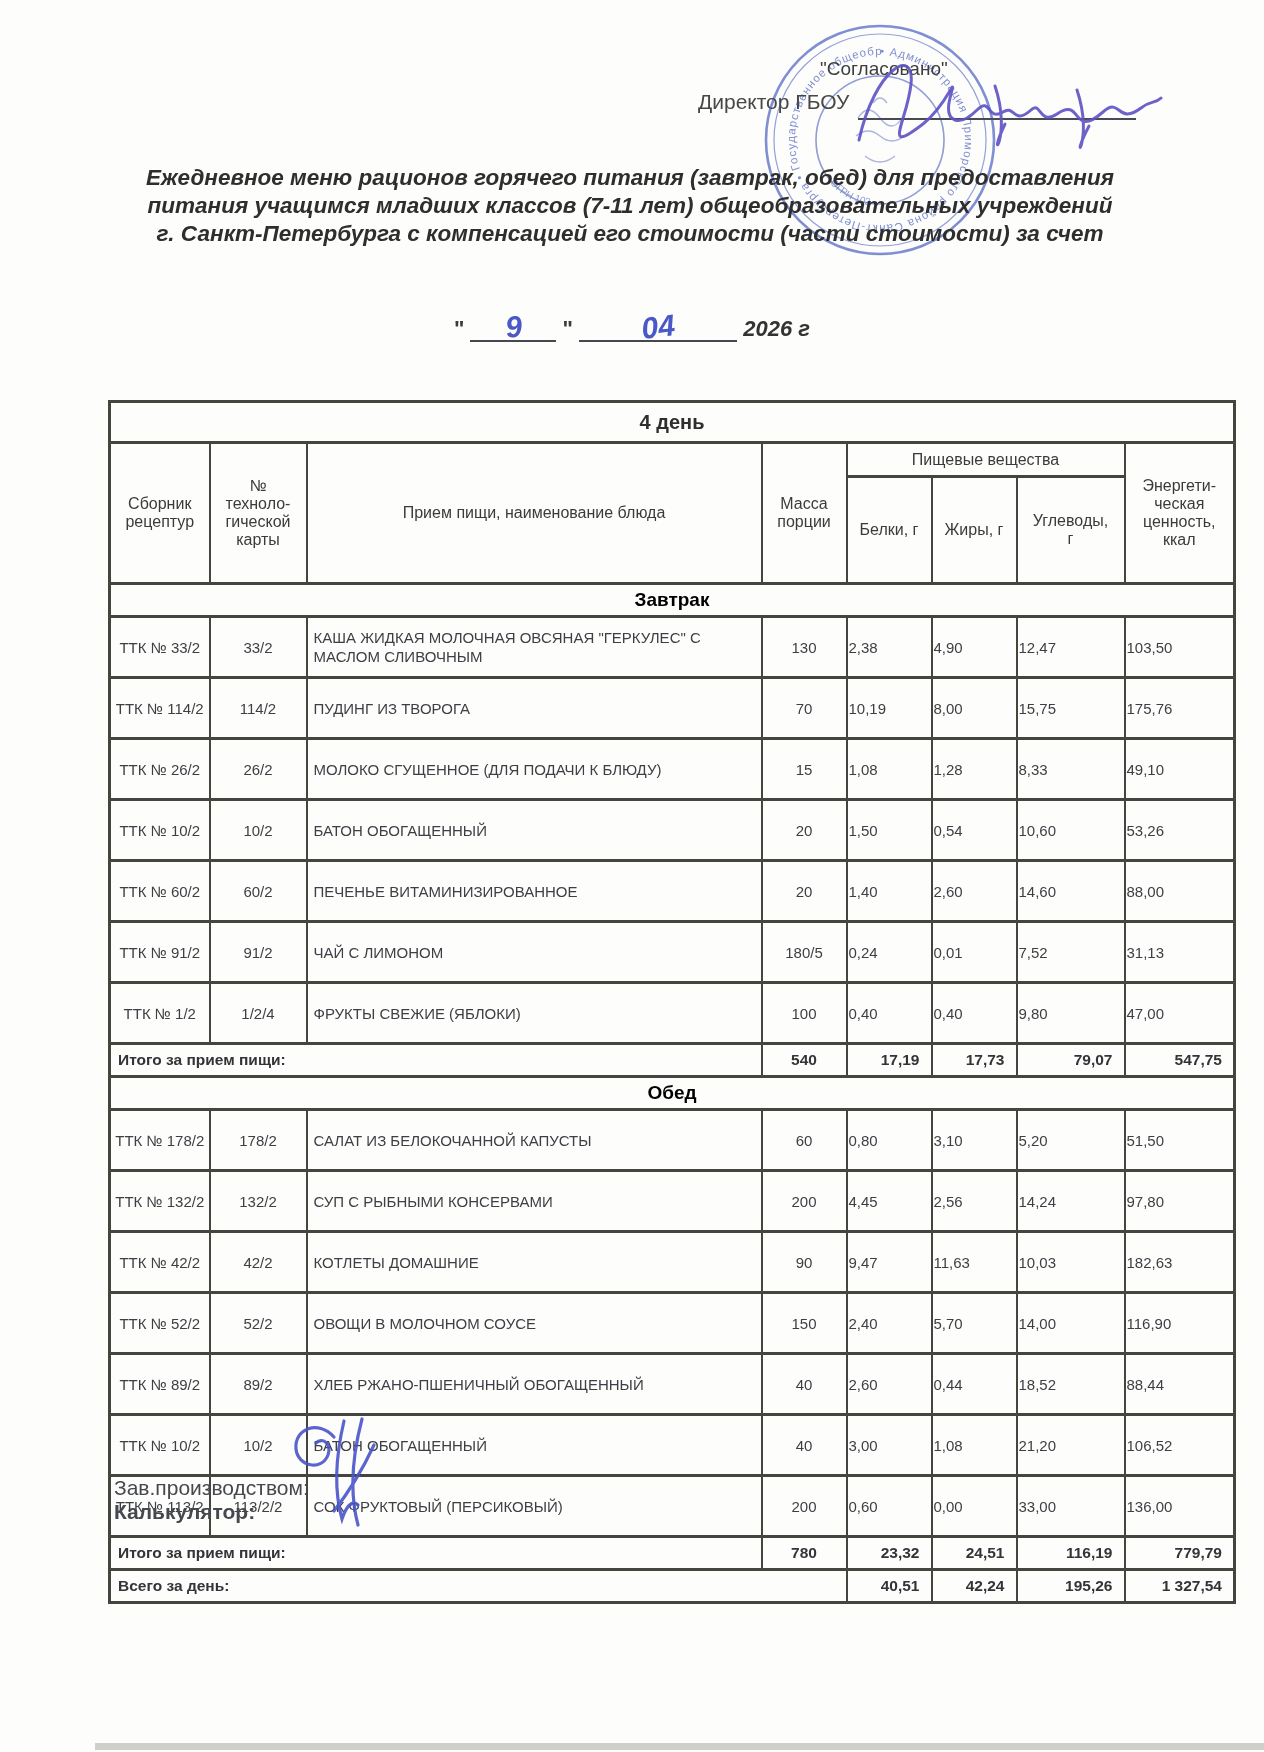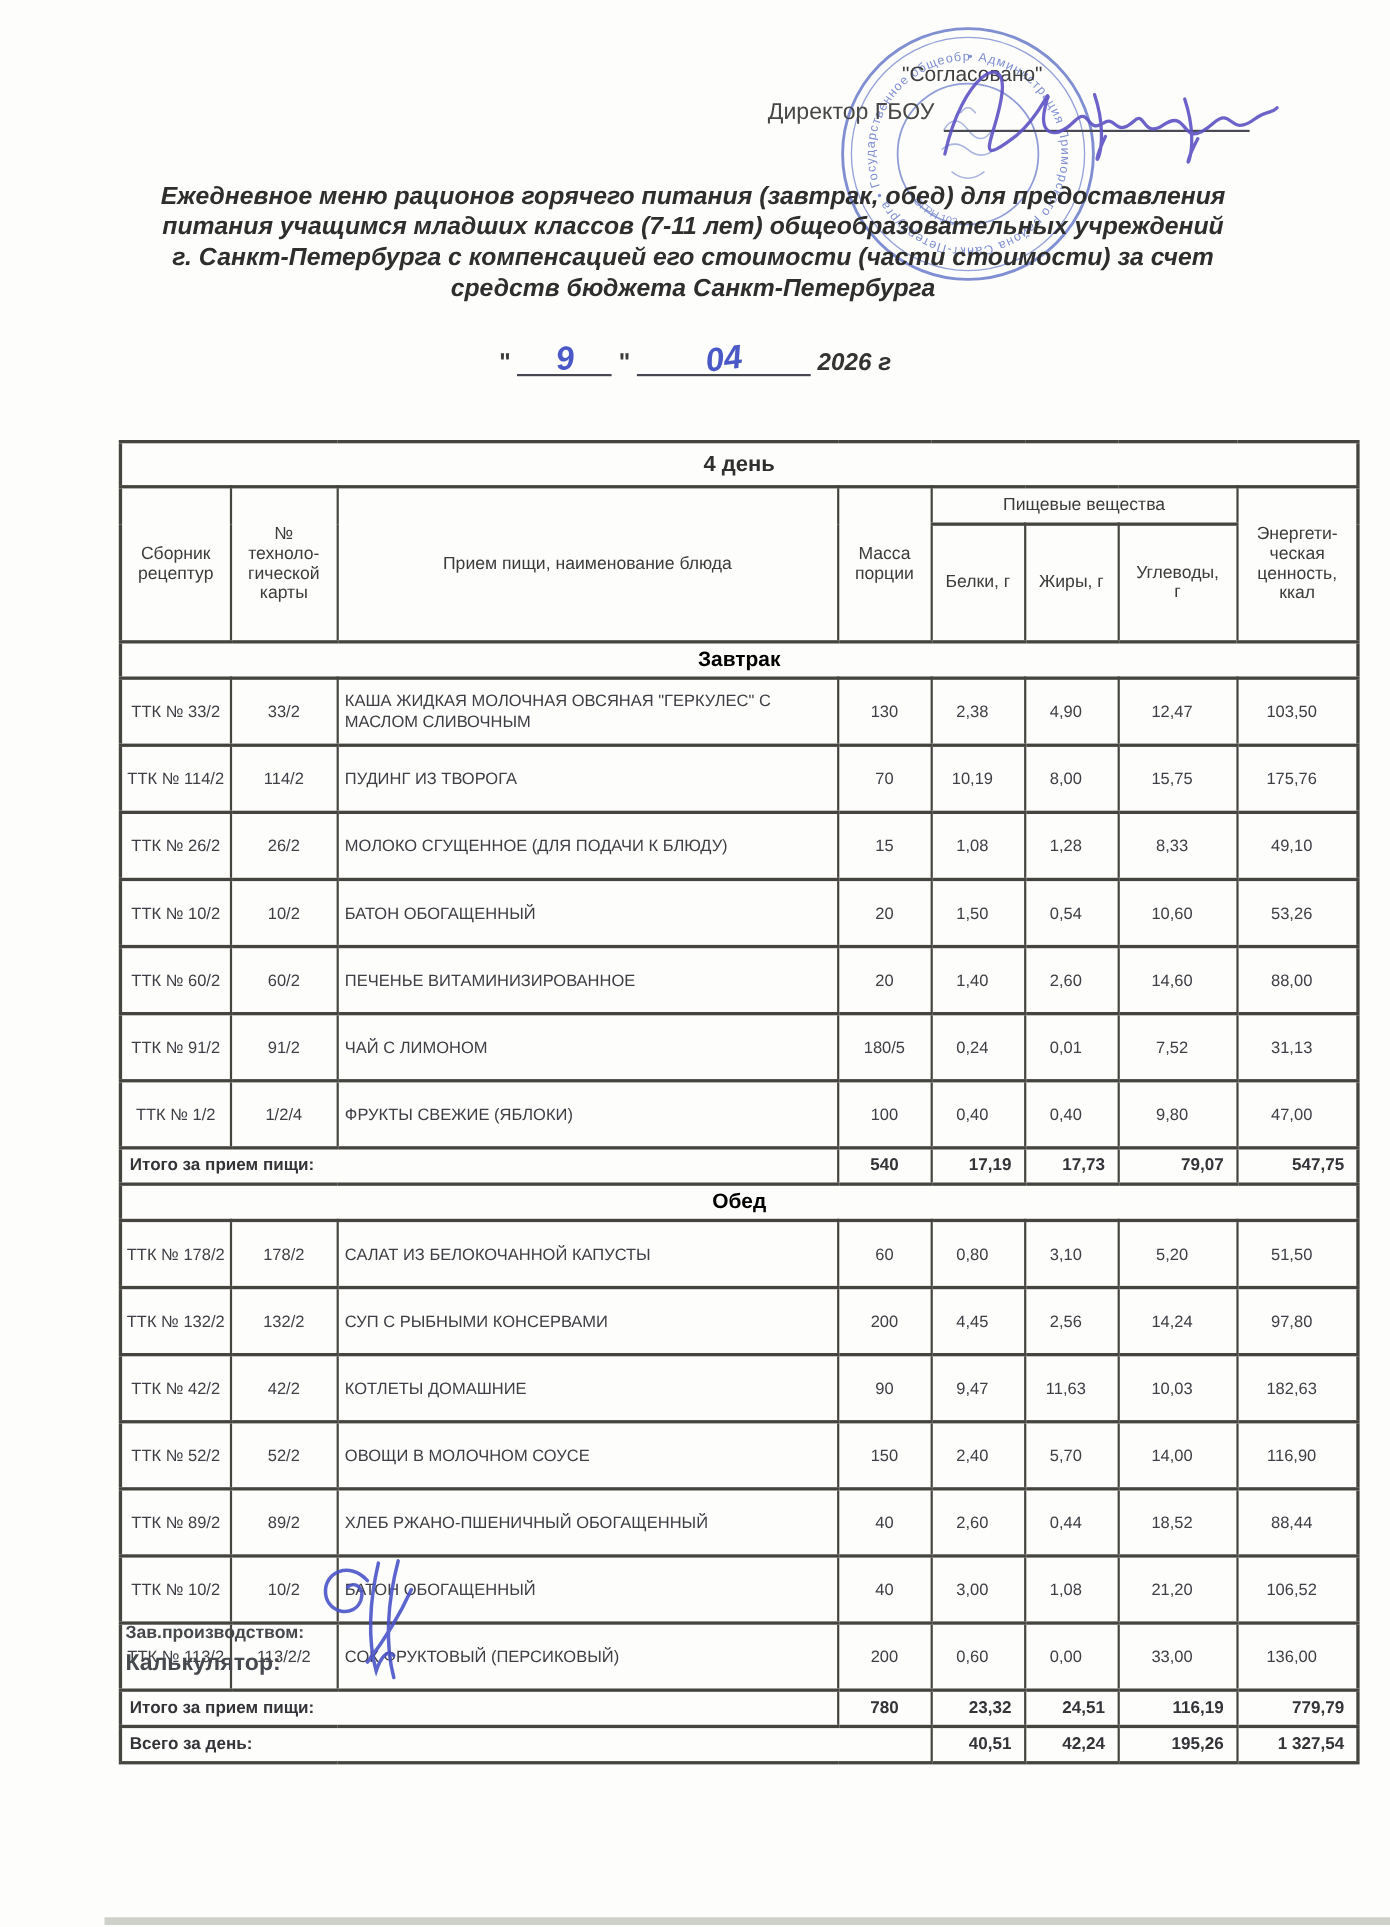--- a/index.html
+++ b/index.html
@@ -39,27 +39,27 @@
   td,th{border-top-width:3px;border-bottom-width:3px;font-weight:normal;vertical-align:middle;}
   .row-day td{height:36px;font-size:20px;font-weight:bold;text-align:center;color:#2f2f2f;}
   th{font-size:16px;color:#3b3b3b;text-align:center;white-space:pre-line;padding:4px 2px;}
   .h-group{height:34px;}
   .h-sub th{height:96px;}
   .section-row td{height:28px;text-align:center;font-weight:bold;font-size:19px;color:#000000;}
   .data-row td{height:52px;font-size:15px;color:#3e3e44;}
   .c-recipe,.c-card{text-align:center;}
   .c-dish{text-align:left;padding:3px 6px;line-height:19px;}
   .c-mass{text-align:center;border-radius:10px;}
-  .c-num{text-align:center;padding-right:11px;}
+  .c-num{text-align:left;padding-right:11px;}
   .total-row td{height:28px;font-weight:bold;font-size:15.5px;color:#333338;}
   .t-label{text-align:left;padding-left:7px;font-size:16px;}
   .t-mass{text-align:center;}
   .t-num{text-align:right;padding-right:11px;}
   
-  .prod-label{position:absolute;left:114px;top:1476px;font-size:16px;font-weight:700;color:#45484c;z-index:2;}
+  .prod-label{position:absolute;left:114px;top:1476px;font-size:21px;font-weight:400;color:#45484c;z-index:2;}
   .calc-label{position:absolute;left:114px;top:1500px;font-size:21px;font-weight:600;color:#45484c;z-index:2;}
   .sig-prod{position:absolute;left:282px;top:1415px;z-index:3;}
   .scan-edge{position:absolute;left:95px;bottom:2px;width:1169px;height:7px;background:#c5c9c0;opacity:.85;}
 </style>
 </head>
 <body>
 
 <div class="page">
 
   <svg class="stamp" width="340" height="300" viewBox="0 0 340 300">
@@ -95,21 +95,20 @@
       <path d="M14 112 C 30 40, 70 18, 66 56 C 62 94, 36 128, 78 96 C 104 75, 112 42, 105 70 C 99 94, 114 100, 132 82 C 146 68, 142 94, 158 84 C 170 76, 168 98, 186 82 C 196 72, 194 98, 212 86 C 238 68, 226 112, 258 84 C 276 68, 272 98, 296 80 C 306 72, 310 76, 316 70"></path>
       <path d="M150 58 C 168 112, 140 138, 160 96"></path>
       <path d="M232 62 C 250 116, 222 140, 244 98"></path>
     </g>
   </svg>
 
   <div class="title">
     <div>Ежедневное меню рационов горячего питания (завтрак, обед) для предоставления</div>
     <div>питания учащимся младших классов  (7-11 лет) общеобразовательных учреждений</div>
     <div>г. Санкт-Петербурга с компенсацией его стоимости (части стоимости) за счет</div>
-    <div>средств бюджета Санкт-Петербурга</div>
   </div>
 
   <div class="dateline">
     <span class="q">"</span>
     <span class="u1"><span class="hw">9</span></span>
     <span class="q">"</span>
     <span class="u2"><span class="hw">04</span></span>
     <span class="yr">2026 г</span>
   </div>
 

